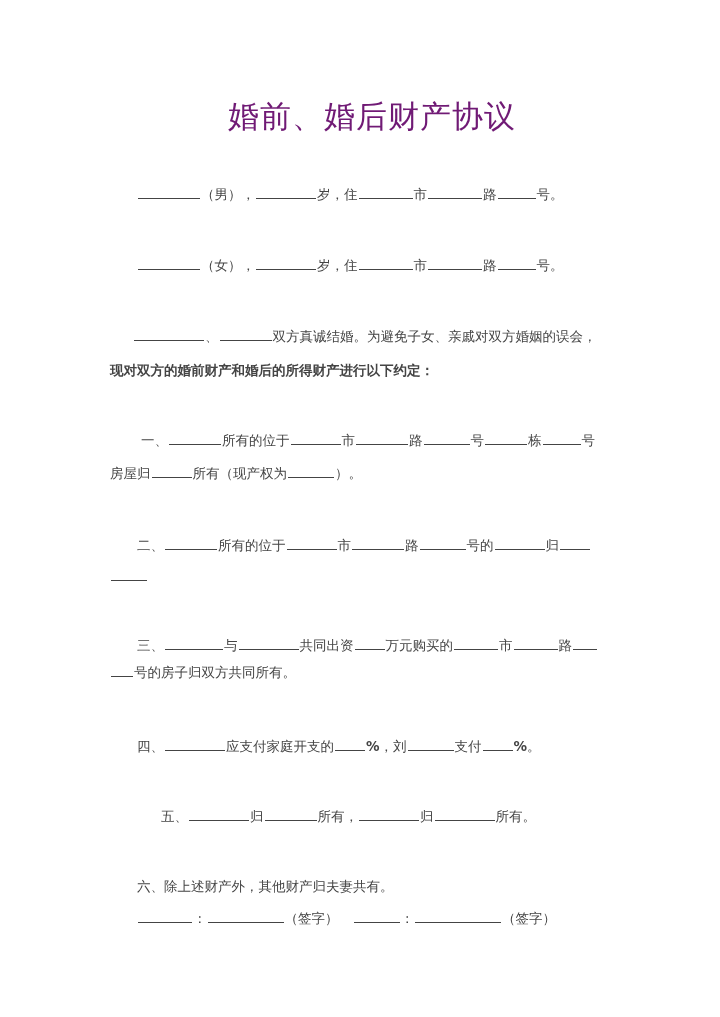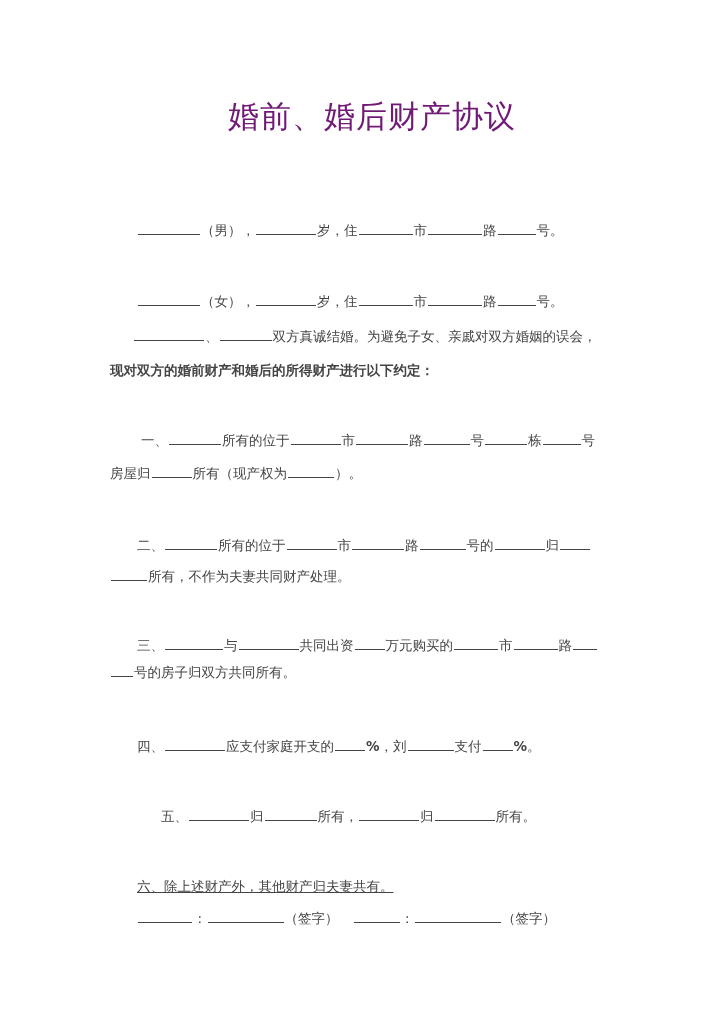--- a/index.html
+++ b/index.html
@@ -11,59 +11,59 @@
     .line { position: absolute; font-size: 13.5px; white-space: nowrap; color: #444444; }
     .blank { display: inline-block; border-bottom: 1px solid #444444; height: 12px;
              vertical-align: baseline; margin: 0 1px; }
     .b { font-weight: bold; }
   </style>
 </head>
 <body>
 
 <div class="title">婚前、婚后财产协议</div>
 
-<div class="line" style="left:137px; top:186px;margin-top:36px;">
+<div class="line" style="left:137px; top:186px;">
   <span class="blank" style="width:62px"></span><span>（男），</span><span class="blank" style="width:60px"></span><span>岁，住</span><span class="blank" style="width:54px"></span><span>市</span><span class="blank" style="width:54px"></span><span>路</span><span class="blank" style="width:38px"></span><span>号。</span>
 </div>
 
-<div class="line" style="left:137px; top:257px;margin-top:36px;">
+<div class="line" style="left:137px; top:257px;">
   <span class="blank" style="width:62px"></span><span>（女），</span><span class="blank" style="width:60px"></span><span>岁，住</span><span class="blank" style="width:54px"></span><span>市</span><span class="blank" style="width:54px"></span><span>路</span><span class="blank" style="width:38px"></span><span>号。</span>
 </div>
 
 <div class="line" style="left:133px; top:328px;">
   <span class="blank" style="width:70px"></span><span>、</span><span class="blank" style="width:52px"></span><span>双方真诚结婚。为避免子女、亲戚对双方婚姻的误会，</span>
 </div>
 <div class="line" style="left:110px; top:362px;font-weight:bold;">现对双方的婚前财产和婚后的所得财产进行以下约定：</div>
 
 <div class="line" style="left:141px; top:432px;font-family:Liberation Serif, serif;">
   <span>一、</span><span class="blank" style="width:52px"></span><span>所有的位于</span><span class="blank" style="width:50px"></span><span>市</span><span class="blank" style="width:52px"></span><span>路</span><span class="blank" style="width:46px"></span><span>号</span><span class="blank" style="width:42px"></span><span>栋</span><span class="blank" style="width:38px"></span><span>号</span>
 </div>
 <div class="line" style="left:110px; top:465px;">
   <span>房屋归</span><span class="blank" style="width:40px"></span><span>所有（现产权为</span><span class="blank" style="width:46px"></span><span>）。</span>
 </div>
 
 <div class="line" style="left:137px; top:537px;">
   <span>二、</span><span class="blank" style="width:52px"></span><span>所有的位于</span><span class="blank" style="width:50px"></span><span>市</span><span class="blank" style="width:52px"></span><span>路</span><span class="blank" style="width:46px"></span><span>号的</span><span class="blank" style="width:50px"></span><span>归</span><span class="blank" style="width:30px"></span>
 </div>
 <div class="line" style="left:110px; top:568px;">
-  <span class="blank" style="width:36px"></span><span>所有，不作为夫妻共同财产处理。</span>
+  <span class="blank" style="width:36px"></span>
 </div>
 
 <div class="line" style="left:137px; top:637px;">
   <span>三、</span><span class="blank" style="width:58px"></span><span>与</span><span class="blank" style="width:60px"></span><span>共同出资</span><span class="blank" style="width:30px"></span><span>万元购买的</span><span class="blank" style="width:44px"></span><span>市</span><span class="blank" style="width:44px"></span><span>路</span><span class="blank" style="width:24px"></span>
 </div>
 <div class="line" style="left:110px; top:664px;">
   <span class="blank" style="width:22px"></span><span>号的房子归双方共同所有。</span>
 </div>
 
 <div class="line" style="left:137px; top:738px;">
   <span>四、</span><span class="blank" style="width:60px"></span><span>应支付家庭开支的</span><span class="blank" style="width:30px"></span><span class="b">%</span><span>，刘</span><span class="blank" style="width:46px"></span><span>支付</span><span class="blank" style="width:30px"></span><span class="b">%</span><span>。</span>
 </div>
 
 <div class="line" style="left:137px; top:808px;margin-left:24px;">
   <span>五、</span><span class="blank" style="width:60px"></span><span>归</span><span class="blank" style="width:52px"></span><span>所有，</span><span class="blank" style="width:60px"></span><span>归</span><span class="blank" style="width:60px"></span><span>所有。</span>
 </div>
 
-<div class="line" style="left:137px; top:878px;text-decoration:underline;">六、除上述财产外，其他财产归夫妻共有。</div>
+<div class="line" style="left:137px; top:878px;">六、除上述财产外，其他财产归夫妻共有。</div>
 
 <div class="line" style="left:137px; top:910px;">
   <span class="blank" style="width:54px"></span><span>：</span><span class="blank" style="width:76px"></span><span>（签字）</span><span style="display:inline-block;width:14px"></span><span class="blank" style="width:46px"></span><span>：</span><span class="blank" style="width:86px"></span><span>（签字）</span>
 </div>
 
 </body></html>

